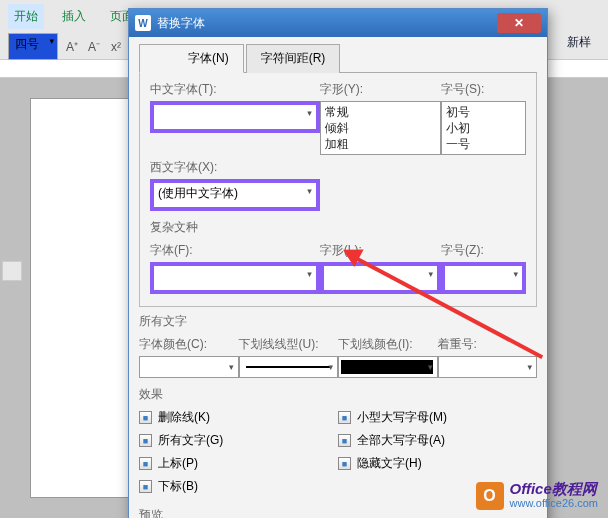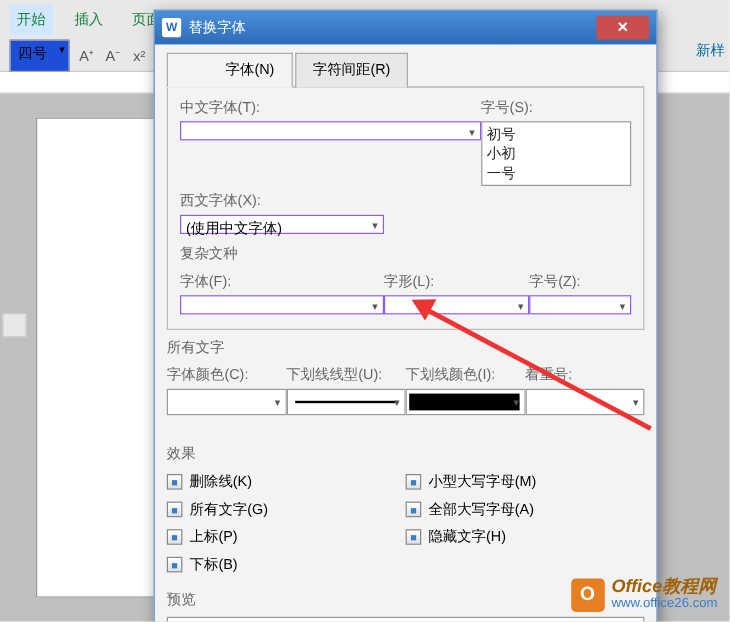--- a/index.html
+++ b/index.html
@@ -38,21 +38,21 @@
     .tab { padding: 5px 14px; border: 1px solid #aaa; border-bottom: none; background: #e8e8e8; margin-right: 2px; position: relative; top: 1px; }
     .tab.active { background: #f3f3f3; border-bottom: 1px solid #f3f3f3; padding-left: 48px; }
     
     .section { border: 1px solid #bbb; border-top: none; padding: 8px 10px; margin-bottom: 6px; }
     .section-title { color: #666; margin-bottom: 6px; }
     
     .row { display: flex; gap: 0; margin-bottom: 4px; }
     .col { flex: 1; display: flex; flex-direction: column; }
     .label { color: #666; margin-bottom: 3px; }
     
-    .combo { border: 1px solid #8b5cf6; background: #fff; height: 16px; position: relative; padding: 2px 18px 2px 4px; }
+    .combo { border: 4px solid #8b5cf6; background: #fff; height: 32px; position: relative; padding: 2px 18px 2px 4px; }
     .combo::after { content: "▾"; position: absolute; right: 4px; top: 3px; font-size: 9px; color: #555; }
     .listbox { border: 1px solid #999; background: #fff; height: 54px; overflow: hidden; padding: 2px 4px; line-height: 16px; }
     .listbox div { color: #222; }
     
     .color-combo { border: 1px solid #999; background: #fff; height: 22px; position: relative; display: flex; align-items: center; padding: 2px; }
     .color-swatch { flex: 1; height: 14px; margin-right: 2px; }
     .black { background: #000; }
     .color-combo::after { content: "▾"; position: absolute; right: 4px; font-size: 9px; color: #555; }
     .line-swatch { flex: 1; height: 2px; background: #000; margin: 0 4px; }
     
@@ -65,21 +65,21 @@
     
     
     .arrow { position: absolute; left: 348px; top: 252px; pointer-events: none; }
     .arrow-line { width: 220px; height: 4px; background: #e33; transform: rotate(28deg); transform-origin: left center; position: absolute; }
     .arrow-head { position: absolute; left: -6px; top: -8px; width: 0; height: 0; border-right: 18px solid #e33; border-top: 10px solid transparent; border-bottom: 10px solid transparent; transform: rotate(28deg); }
     
     
     .watermark { position: absolute; right: 10px; bottom: 8px; display: flex; align-items: center; gap: 6px; }
     .wm-icon { width: 28px; height: 28px; background: #e67e22; border-radius: 4px; display: flex; align-items: center; justify-content: center; color: #fff; font-weight: bold; font-size: 16px; }
     .wm-text { line-height: 14px; }
-    .wm-title { color: #a16207; font-weight: bold; font-size: 15px; font-style: italic; }
+    .wm-title { color: #4c1d95; font-weight: bold; font-size: 15px; font-style: italic; }
     .wm-url { color: #3b7dc4; font-size: 11px; }
     
     .toolbar-strip { position: absolute; left: 0; top: 180px; width: 24px; }
     .mini-icon { width: 20px; height: 20px; margin: 3px auto; background: #e8e8e8; border: 1px solid #ccc; }
   </style>
 </head>
 <body>
 
 <div class="ribbon">
   <div class="ribbon-tabs">
@@ -90,21 +90,21 @@
   <div class="ribbon-row">
     <span class="font-size-box">四号</span>
     <span class="rib-icon">A⁺</span>
     <span class="rib-icon">A⁻</span>
     <span class="rib-icon">x²</span>
     <span class="rib-icon">x₂</span>
     <span class="rib-icon">A</span>
   </div>
   <div class="style-preview">AaBbCc</div>
   <div class="style-label">标题 3</div>
-  <div style="position:absolute;right:4px;top:34px;color:#0369a1">新样</div>
+  <div style="position:absolute;right:17px;top:34px;color:#0f172a">新样</div>
 </div>
 
 <div class="ruler"></div>
 
 <div class="doc-area">
   <div class="page"></div>
   <div class="toolbar-strip">
     <div class="mini-icon"></div>
   </div>
 </div>
@@ -120,20 +120,28 @@
     <div class="tabs">
       <div class="tab active">字体(N)</div>
       <div class="tab">字符间距(R)</div>
     </div>
 
     <div class="section">
       <div class="row">
         <div class="col" style="flex:1.4">
           <span class="label">中文字体(T):</span>
           <div class="combo"></div>
+        </div>
+        <div class="col">
+          <span class="label">字形(Y):</span>
+          <div class="listbox">
+            <div>常规</div>
+            <div>倾斜</div>
+            <div>加粗</div>
+          </div>
         </div>
         <div class="col" style="flex:0.7">
           <span class="label">字号(S):</span>
           <div class="listbox">
             <div>初号</div>
             <div>小初</div>
             <div>一号</div>
           </div>
         </div>
       </div>
@@ -184,21 +192,21 @@
           </div>
       </div>
       <div class="col">
         <span class="label">着重号:</span>
         <div class="color-combo">
             <div class="color-swatch"></div>
           </div>
       </div>
     </div>
 
-    <div class="section-title" style="margin-top:24px">效果</div>
+    <div class="section-title" style="margin-top:8px">效果</div>
     <div class="effects-row">
       <div class="effects-col">
         <div class="check">
             <span class="checkbox">■</span>
             <span>删除线(K)</span>
           </div>
         <div class="check">
             <span class="checkbox">■</span>
             <span>所有文字(G)</span>
           </div>

